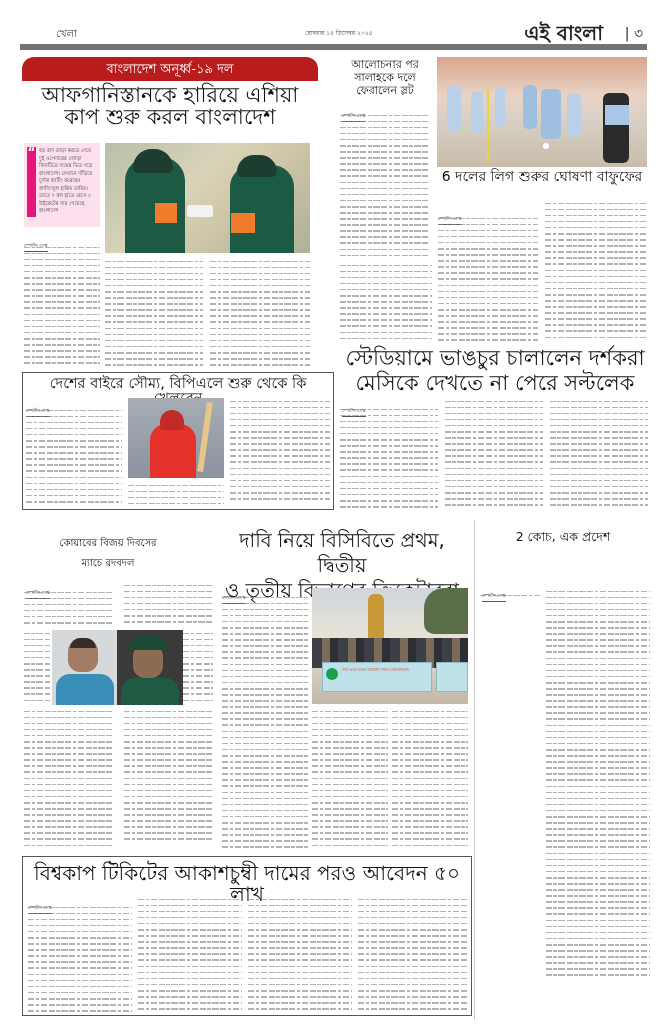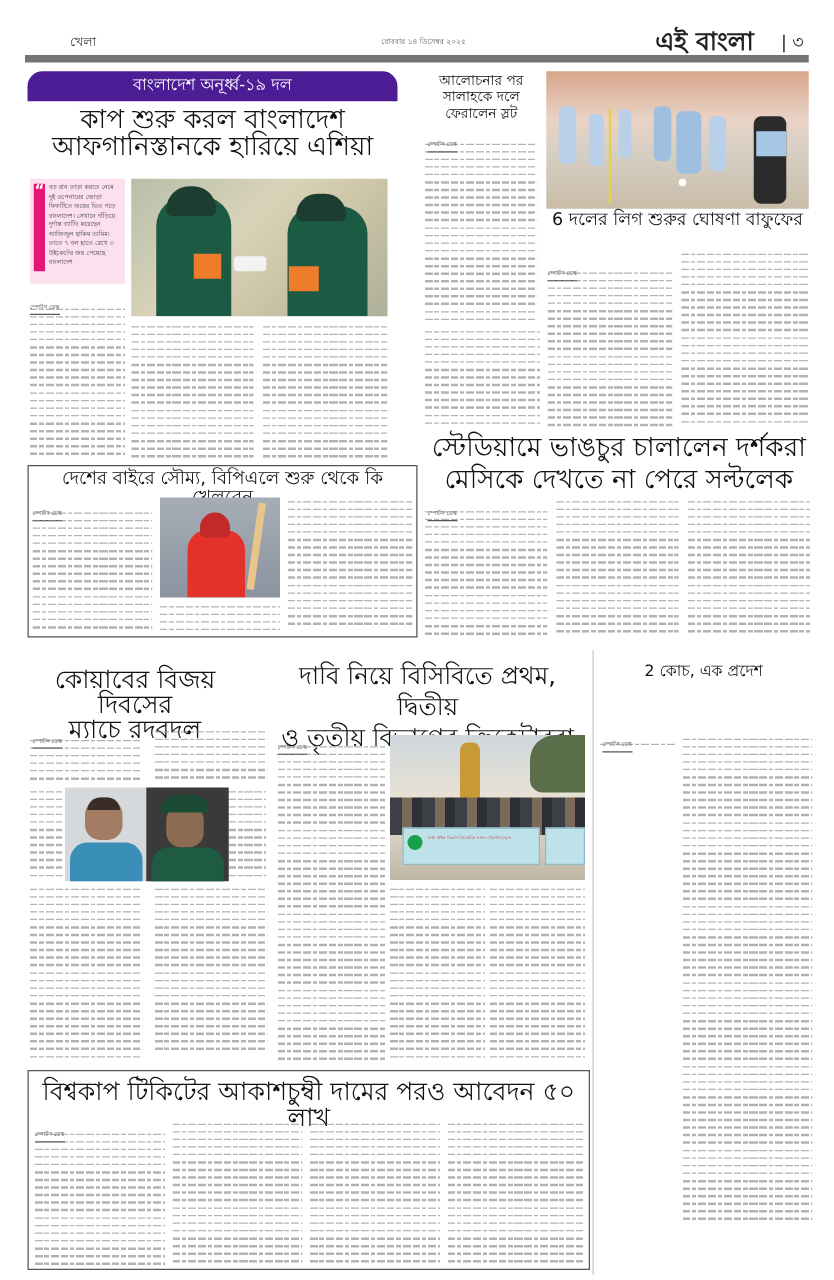--- a/index.html
+++ b/index.html
@@ -14,43 +14,43 @@
   .masthead .pageno { position: absolute; right: 4px; top: 14px; font-size: 14px; color: #222; }
 
   .headline { font-family: "DejaVu Sans", sans-serif; color: #111; text-align: center; line-height: 1.05; }
   .byline { font-size: 4.5px; color: #333; border-bottom: 1px solid #555; display: inline-block; padding-bottom: 1px; }
 
   .text-col { font-size: 3.6px; line-height: 6.1px; color: #666; text-align: justify; overflow: hidden; }
   .text-col .ln { display: block; height: 6.1px; position: relative; }
   .text-col .ln::before { content: ""; position: absolute; left: 0; right: 0; top: 2.5px; height: 1.6px; background: repeating-linear-gradient(90deg, #8a8a8a 0 6px, transparent 6px 7.5px, #8a8a8a 7.5px 11px, transparent 11px 12.5px, #8a8a8a 12.5px 19px, transparent 19px 20.5px); opacity: .65; }
 
   .photo { overflow: hidden; }
-  .green-banner { left: 22px; top: 57px; width: 296px; height: 24px; background: #4c1d95; border-radius: 12px 12px 0 0; color: #fff; text-align: center; font-size: 13px; line-height: 24px; }
+  .green-banner { left: 22px; top: 57px; width: 296px; height: 24px; background: #b91c1c; border-radius: 12px 12px 0 0; color: #fff; text-align: center; font-size: 13px; line-height: 24px; }
 
   .quote-box { left: 24px; top: 143px; width: 76px; height: 84px; background: #fce0ee; }
   .quote-box .mark { position: absolute; left: 3px; top: 4px; width: 9px; height: 70px; background: #e5157a; color: #fff; font-size: 12px; font-weight: bold; line-height: 10px; text-align: center; }
   .quote-box .qtext { position: absolute; left: 15px; top: 4px; width: 58px; font-size: 5px; line-height: 7.5px; color: #444; }
 
   .boxed { border: 1px solid #555; }
   .divider-v { width: 1px; background: #c8c8c8; }
 </style>
 </head>
 <body>
 
 <div class="abs masthead">
   <span class="section">খেলা</span>
   <span class="date">রোববার ১৪ ডিসেম্বর ২০২৫</span>
   <span class="logo"><span>এই বাংলা</span></span>
   <span class="pageno">| <span>৩</span></span>
 </div>
 
 <div class="abs green-banner">বাংলাদেশ অনূর্ধ্ব-১৯ দল</div>
 <div class="abs headline" style="left:22px;top:84px;width:296px;font-size:21px;">
+  <div>আফগানিস্তানকে হারিয়ে এশিয়া</div>
   <div>কাপ শুরু করল বাংলাদেশ</div>
-  <div>আফগানিস্তানকে হারিয়ে এশিয়া</div>
 </div>
 <div class="abs quote-box">
   <div class="mark">“</div>
   <div class="qtext">বড় রান তাড়া করতে নেমে দুই ওপেনারের জোড়া ফিফটিতে জয়ের ভিত গড়ে বাংলাদেশ। সেখানে দাঁড়িয়ে দুর্দান্ত ব্যাটিং করেছেন আজিজুল হাকিম তামিম। তাতে ৭ বল হাতে রেখে ৩ উইকেটের জয় পেয়েছে বাংলাদেশ</div>
 </div>
 <div class="abs photo" style="left:105px;top:143px;width:205px;height:110px;background:linear-gradient(135deg,#b7bfa9 0%,#d9d3b9 40%,#cfc7a8 60%,#aeb09a 100%);">
   <div style="position:absolute;left:20px;top:14px;width:60px;height:96px;background:#1d5a44;border-radius:24px 24px 0 0;"></div>
   <div style="position:absolute;left:28px;top:6px;width:40px;height:24px;background:#1c3d30;border-radius:20px 20px 6px 6px;"></div>
   <div style="position:absolute;left:50px;top:60px;width:22px;height:20px;background:#ef7c2a;"></div>
   <div style="position:absolute;left:125px;top:22px;width:64px;height:88px;background:#1b5a43;border-radius:22px 22px 0 0;"></div>
@@ -341,21 +341,21 @@
     <span class="ln"></span>
     <span class="ln"></span>
     <span class="ln"></span>
     <span class="ln"></span>
     <span class="ln"></span>
     <span class="ln"></span>
     <span class="ln"></span>
     <span class="ln"></span>
 </div>
 
-<div class="abs headline" style="left:22px;top:533px;width:172px;font-size:20px;line-height:20px;">
+<div class="abs headline" style="left:22px;top:533px;width:172px;font-size:10px;line-height:20px;">
   <div>কোয়াবের বিজয় দিবসের</div>
   <div>ম্যাচে রদবদল</div>
 </div>
 <div class="abs" style="left:26px;top:579px;"><span class="byline">স্পোর্টস ডেস্ক</span></div>
 <div class="abs text-col" style="left:24px;top:589px;width:88px;height:40px;">
   <span class="ln"></span>
     <span class="ln"></span>
     <span class="ln"></span>
     <span class="ln"></span>
     <span class="ln"></span>

